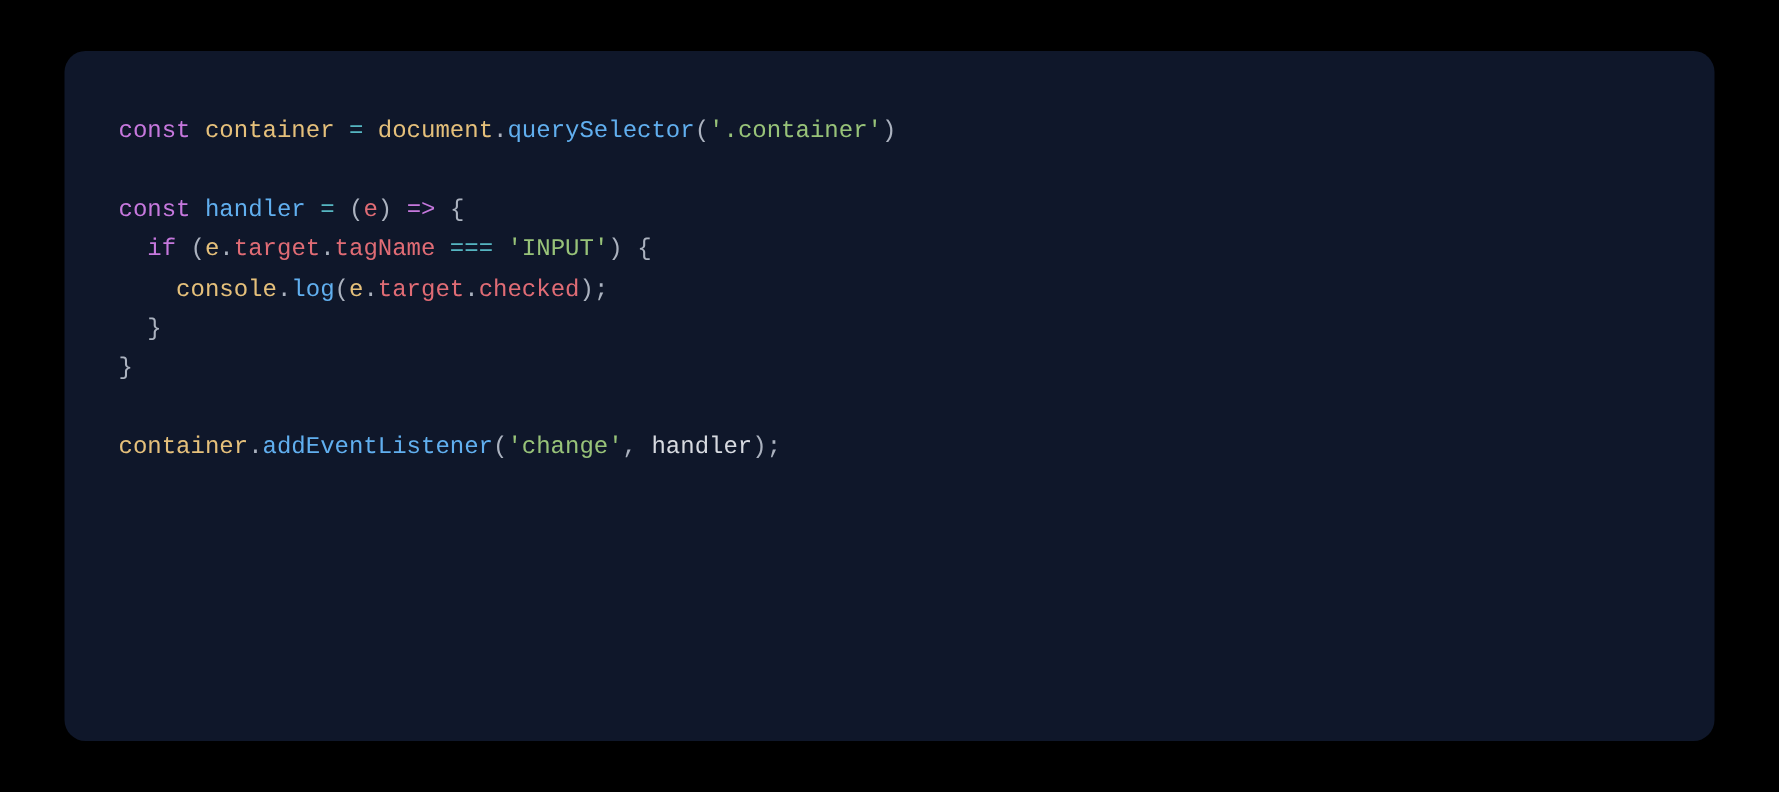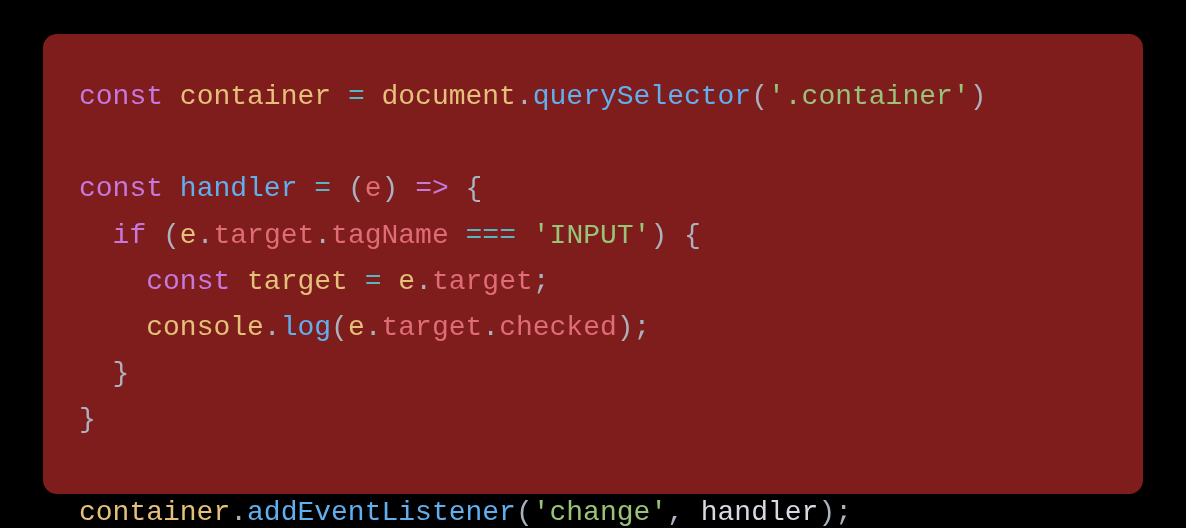--- a/index.html
+++ b/index.html
@@ -10,26 +10,26 @@
     body {
       background: #000000;
       width: 1186px;
       height: 528px;
       display: flex;
       align-items: center;
       justify-content: center;
       font-family: 'SF Mono', 'Monaco', 'Consolas', 'Courier New', monospace;
     }
     .code-block {
-      background: #7f1d1d;
+      background: #0f172a;
       border-radius: 14px;
       padding: 40px 36px;
       width: 1100px;
       height: 460px;
-      font-size: 28px;
+      font-size: 16px;
       line-height: 1.65;
       color: #abb2bf;
     }
     .code-line {
       white-space: pre;
       display: block;
     }
     .tok-keyword {
       color: #c678dd;
     }
@@ -62,19 +62,18 @@
     }
   </style>
 </head>
 <body>
 
 <div class="code-block">
 <span class="code-line"><span class="tok-keyword">const</span><span> </span><span class="tok-variable">container</span><span> </span><span class="tok-operator">=</span><span> </span><span class="tok-variable">document</span><span class="tok-punctuation">.</span><span class="tok-method">querySelector</span><span class="tok-punctuation">(</span><span class="tok-string">'.container'</span><span class="tok-punctuation">)</span></span>
 <span class="code-line"> </span>
 <span class="code-line"><span class="tok-keyword">const</span><span> </span><span class="tok-method">handler</span><span> </span><span class="tok-operator">=</span><span> </span><span class="tok-punctuation">(</span><span class="tok-param">e</span><span class="tok-punctuation">)</span><span> </span><span class="tok-arrow">=&gt;</span><span> </span><span class="tok-punctuation">{</span></span>
 <span class="code-line"><span>  </span><span class="tok-keyword">if</span><span> </span><span class="tok-punctuation">(</span><span class="tok-variable">e</span><span class="tok-punctuation">.</span><span class="tok-property">target</span><span class="tok-punctuation">.</span><span class="tok-property">tagName</span><span> </span><span class="tok-operator">===</span><span> </span><span class="tok-string">'INPUT'</span><span class="tok-punctuation">)</span><span> </span><span class="tok-punctuation">{</span></span>
-<span class="code-line"><span>    </span><span class="tok-keyword">const</span><span> </span><span class="tok-variable">target</span><span> </span><span class="tok-operator">=</span><span> </span><span class="tok-variable">e</span><span class="tok-punctuation">.</span><span class="tok-property">target</span><span class="tok-punctuation">;</span></span>
 <span class="code-line"><span>    </span><span class="tok-variable">console</span><span class="tok-punctuation">.</span><span class="tok-method">log</span><span class="tok-punctuation">(</span><span class="tok-variable">e</span><span class="tok-punctuation">.</span><span class="tok-property">target</span><span class="tok-punctuation">.</span><span class="tok-property">checked</span><span class="tok-punctuation">)</span><span class="tok-punctuation">;</span></span>
 <span class="code-line"><span>  </span><span class="tok-punctuation">}</span></span>
 <span class="code-line"><span class="tok-punctuation">}</span></span>
 <span class="code-line"> </span>
 <span class="code-line"><span class="tok-variable">container</span><span class="tok-punctuation">.</span><span class="tok-method">addEventListener</span><span class="tok-punctuation">(</span><span class="tok-string">'change'</span><span class="tok-punctuation">,</span><span> </span><span class="tok-plain">handler</span><span class="tok-punctuation">)</span><span class="tok-punctuation">;</span></span>
 </div>
 
 </body></html>

